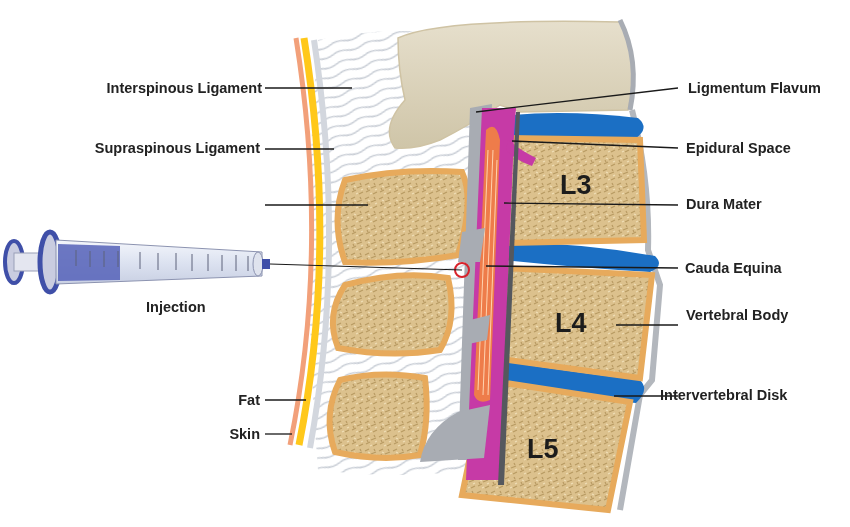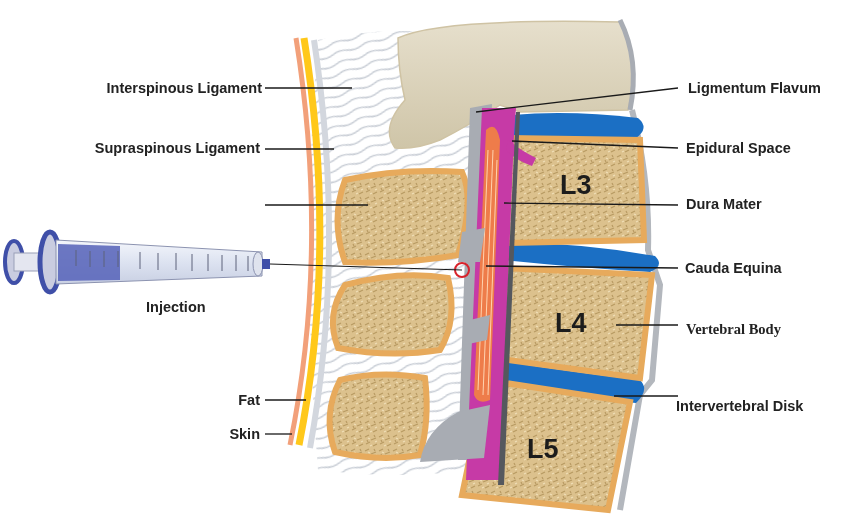--- a/index.html
+++ b/index.html
@@ -110,15 +110,15 @@
 <div class="lbl right" style="right:590px; top:141px;">Supraspinous Ligament</div>
 <div class="lbl" style="left:146px; top:300px;">Injection</div>
 <div class="lbl right" style="right:590px; top:393px;">Fat</div>
 <div class="lbl right" style="right:590px; top:427px;">Skin</div>
 
 
 <div class="lbl" style="left:688px; top:81px;">Ligmentum Flavum</div>
 <div class="lbl" style="left:686px; top:141px;">Epidural Space</div>
 <div class="lbl" style="left:686px; top:197px;">Dura Mater</div>
 <div class="lbl" style="left:685px; top:261px;">Cauda Equina</div>
-<div class="lbl" style="left:686px; top:322px;font-family:Liberation Serif, serif;">Vertebral Body</div>
-<div class="lbl" style="left:676px; top:388px;margin-top:11px;">Intervertebral Disk</div>
+<div class="lbl" style="left:686px; top:308px;">Vertebral Body</div>
+<div class="lbl" style="left:660px; top:388px;">Intervertebral Disk</div>
 </div>
 
 </body></html>

